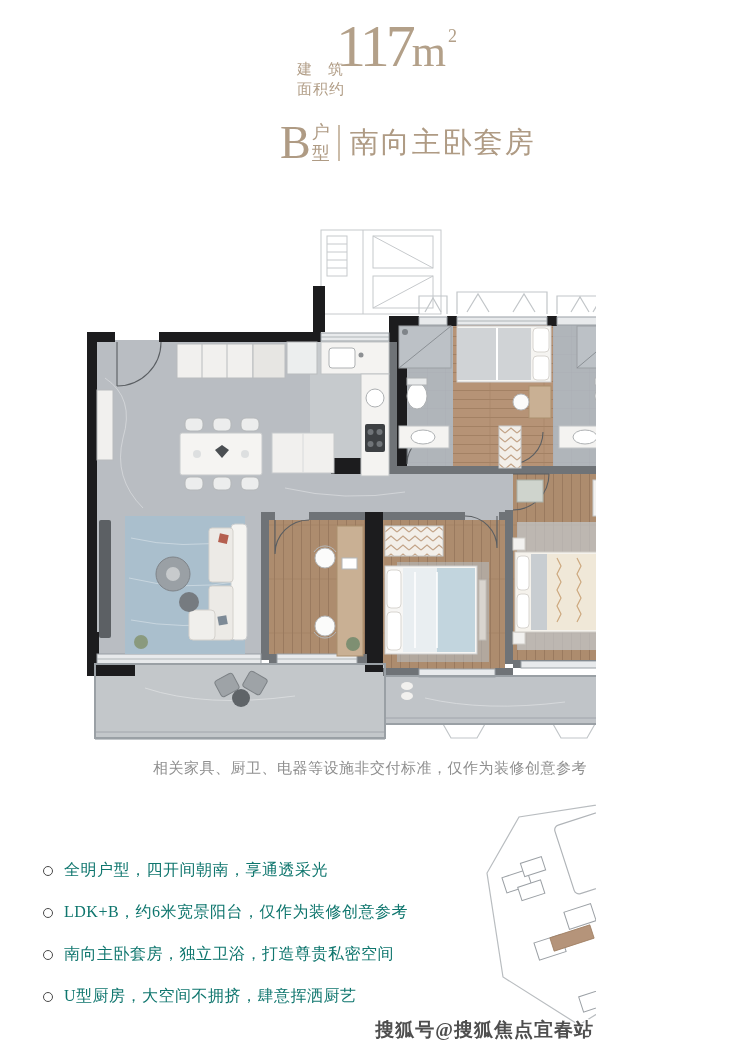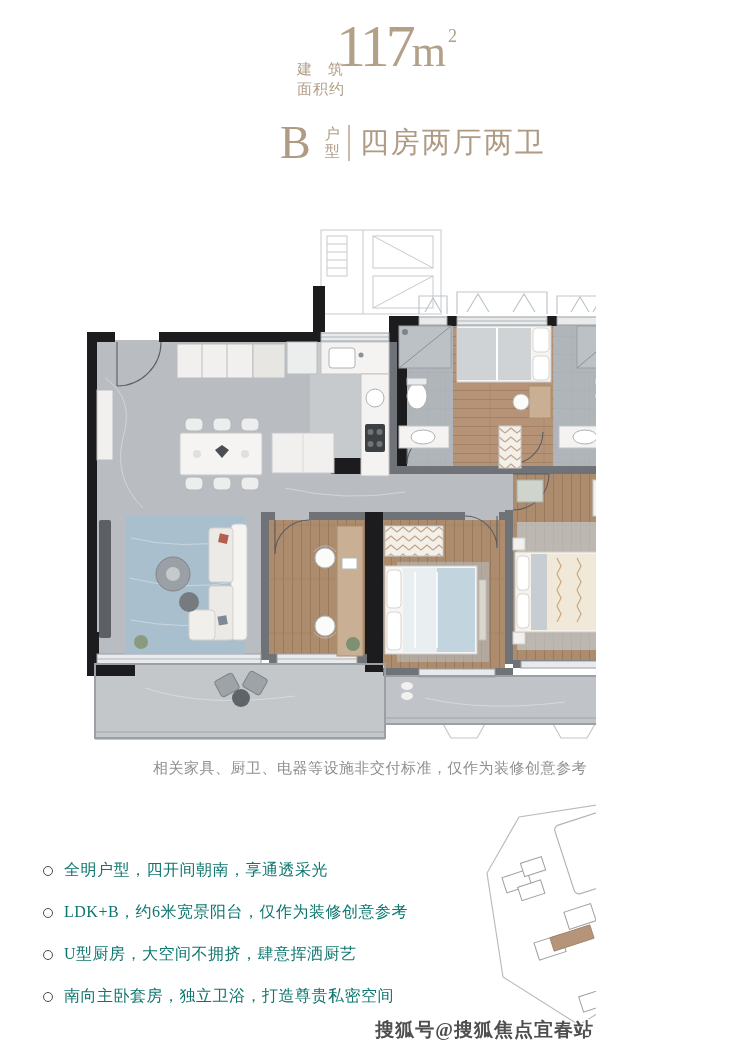--- a/index.html
+++ b/index.html
@@ -9,22 +9,22 @@
   .hdr{position:absolute;left:0;top:0;width:740px;height:180px;}
   .area-label{position:absolute;left:297px;top:59px;color:#b19d86;font-size:15px;line-height:20px;}
   .area-label .l1{letter-spacing:16px;display:block;}
   .area-label .l2{letter-spacing:1px;display:block;}
   .area-number{position:absolute;left:336px;top:16px;color:#b3a089;white-space:nowrap;}
   .area-number .num{font-size:60px;font-weight:200;letter-spacing:-4px;line-height:1;}
   .area-number .unit{font-size:44px;font-weight:300;letter-spacing:0;}
   .area-number sup{font-size:18px;vertical-align:super;position:relative;top:-18px;left:2px;}
   .subtitle{position:absolute;left:280px;top:120px;display:flex;align-items:center;color:#af9b84;}
   .subtitle .code{font-size:46px;font-weight:200;line-height:1;}
-  .subtitle .code-suffix{display:inline-block;width:1em;font-size:15px;line-height:1.15;
-        word-break:break-all;margin-left:14px;margin-right:8px;}
+  .subtitle .code-suffix{display:inline-block;width:1em;font-size:18px;line-height:1.15;
+        word-break:break-all;margin-left:1px;margin-right:8px;}
   .subtitle .vline{width:2px;height:36px;background:#cbbca9;margin-right:10px;}
   .subtitle .layout{font-size:29px;font-weight:300;letter-spacing:2px;}
   
   .plan{position:absolute;left:85px;top:228px;width:580px;height:520px;}
   .caption{position:absolute;left:0;top:759px;width:740px;text-align:center;
         color:#8f8f8f;font-size:15px;letter-spacing:0.5px;}
   
   .features{position:absolute;left:43px;top:860px;list-style:none;margin:0;padding:0;}
   .features li{display:flex;align-items:center;margin-bottom:21px;color:#0f766e;font-size:16px;letter-spacing:0.5px;}
   .features .dot{width:8px;height:8px;border:1.6px solid #4a4a4a;border-radius:50%;
@@ -44,21 +44,21 @@
   <div class="hdr">
     <div class="area-label">
       <span class="l1">建筑</span>
       <span class="l2">面积约</span>
     </div>
     <div class="area-number"><span class="num">117</span><span class="unit">m</span><sup>2</sup></div>
     <div class="subtitle">
       <span class="code">B</span>
       <span class="code-suffix">户型</span>
       <span class="vline"></span>
-      <span class="layout">四房两厅两卫</span>
+      <span class="layout">南向主卧套房</span>
     </div>
   </div>
 
   <div class="plan">
   <svg width="580" height="520" viewBox="0 0 580 520">
     <defs>
       <pattern id="woodV" width="9" height="54" patternUnits="userSpaceOnUse">
         <rect width="9" height="54" fill="#ad8c6e"></rect>
         <line x1="0.5" y1="0" x2="0.5" y2="54" stroke="#9a7a5f" stroke-width="1"></line>
         <line x1="0" y1="27" x2="9" y2="27" stroke="#9a7a5f" stroke-width="0.5"></line>
@@ -339,25 +339,25 @@
     <li>
         <span class="dot"></span>
         <span>全明户型，四开间朝南，享通透采光</span>
       </li>
     <li>
         <span class="dot"></span>
         <span>LDK+B，约6米宽景阳台，仅作为装修创意参考</span>
       </li>
     <li>
         <span class="dot"></span>
-        <span>U型厨房，大空间不拥挤，肆意挥洒厨艺</span>
+        <span>南向主卧套房，独立卫浴，打造尊贵私密空间</span>
       </li>
     <li>
         <span class="dot"></span>
-        <span>南向主卧套房，独立卫浴，打造尊贵私密空间</span>
+        <span>U型厨房，大空间不拥挤，肆意挥洒厨艺</span>
       </li>
   </ul>
 
   <div class="sitemap">
   <svg width="260" height="228" viewBox="0 0 260 228">
     <polygon points="135,8 227,132 230,152 104,230 28,182 12,78 44,22" fill="#ffffff" stroke="#b9bdc0" stroke-width="1.2"></polygon>
     <rect x="88" y="20" width="64" height="72" rx="5" transform="rotate(-18 120 56)" fill="none" stroke="#b0b4b8" stroke-width="1.2"></rect>
     <g transform="rotate(-18 175 110)" fill="none" stroke="#a7abaf" stroke-width="1.2">
       <path d="M152,58 h50 v40 h-22 v14 h22 v52 h-36 v-28 h-14 z"></path>
     </g>

